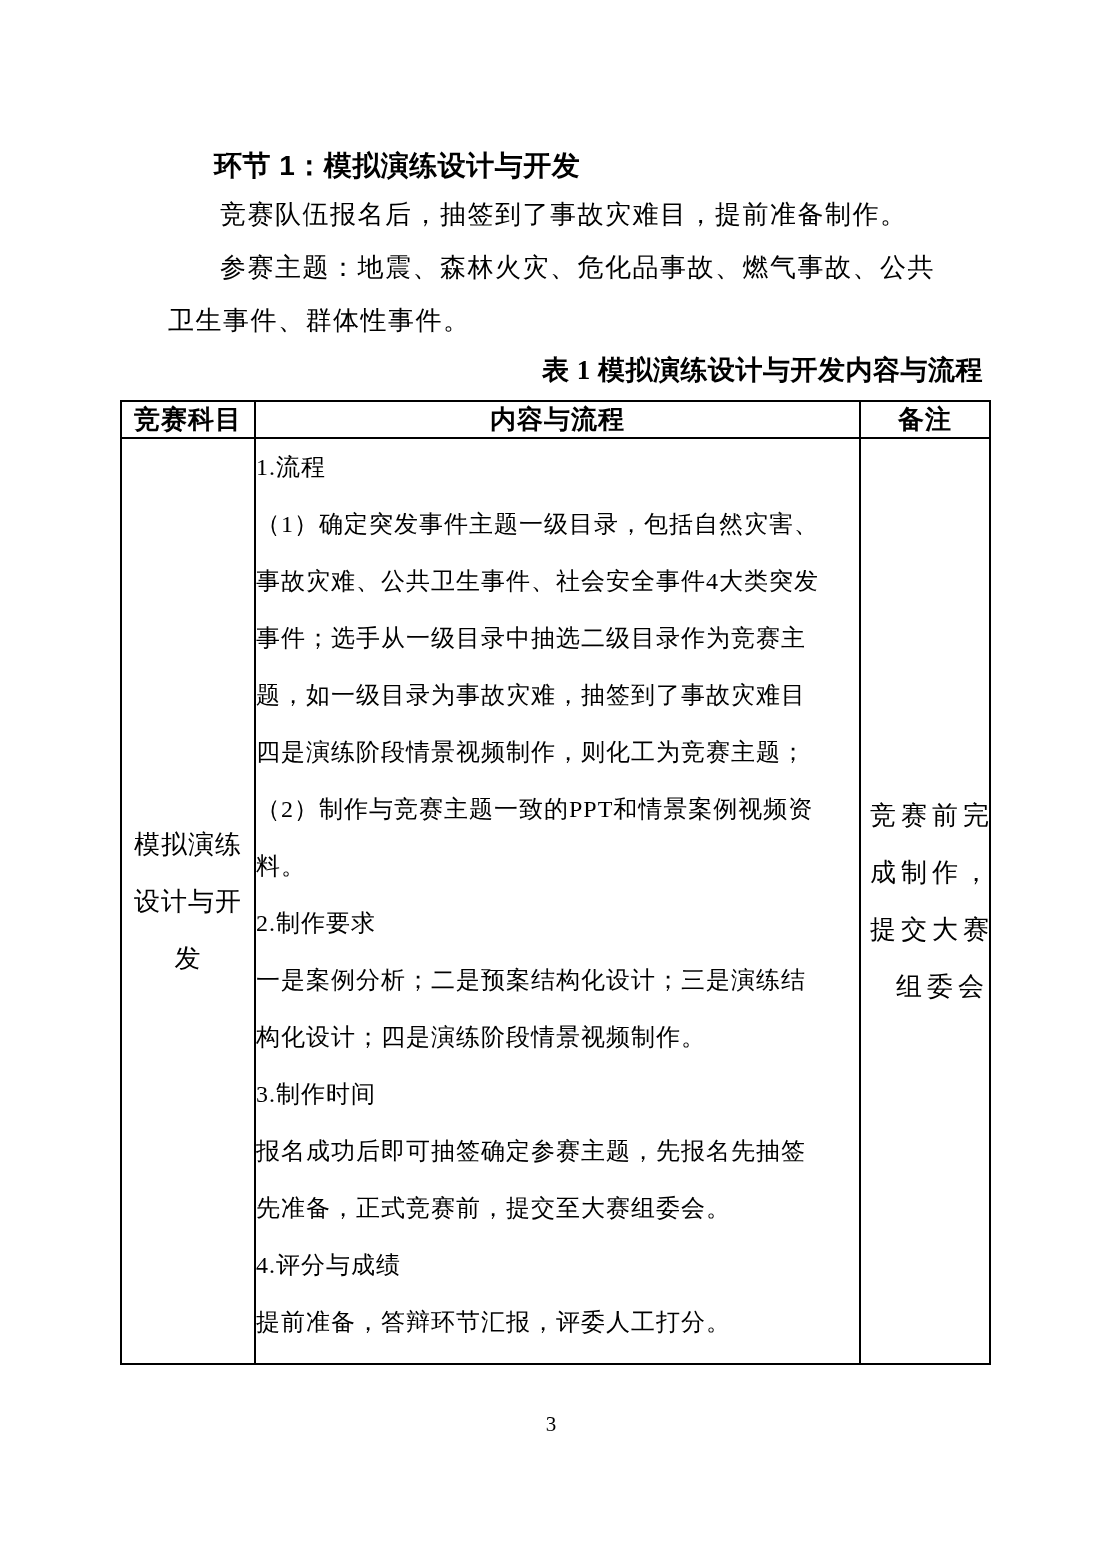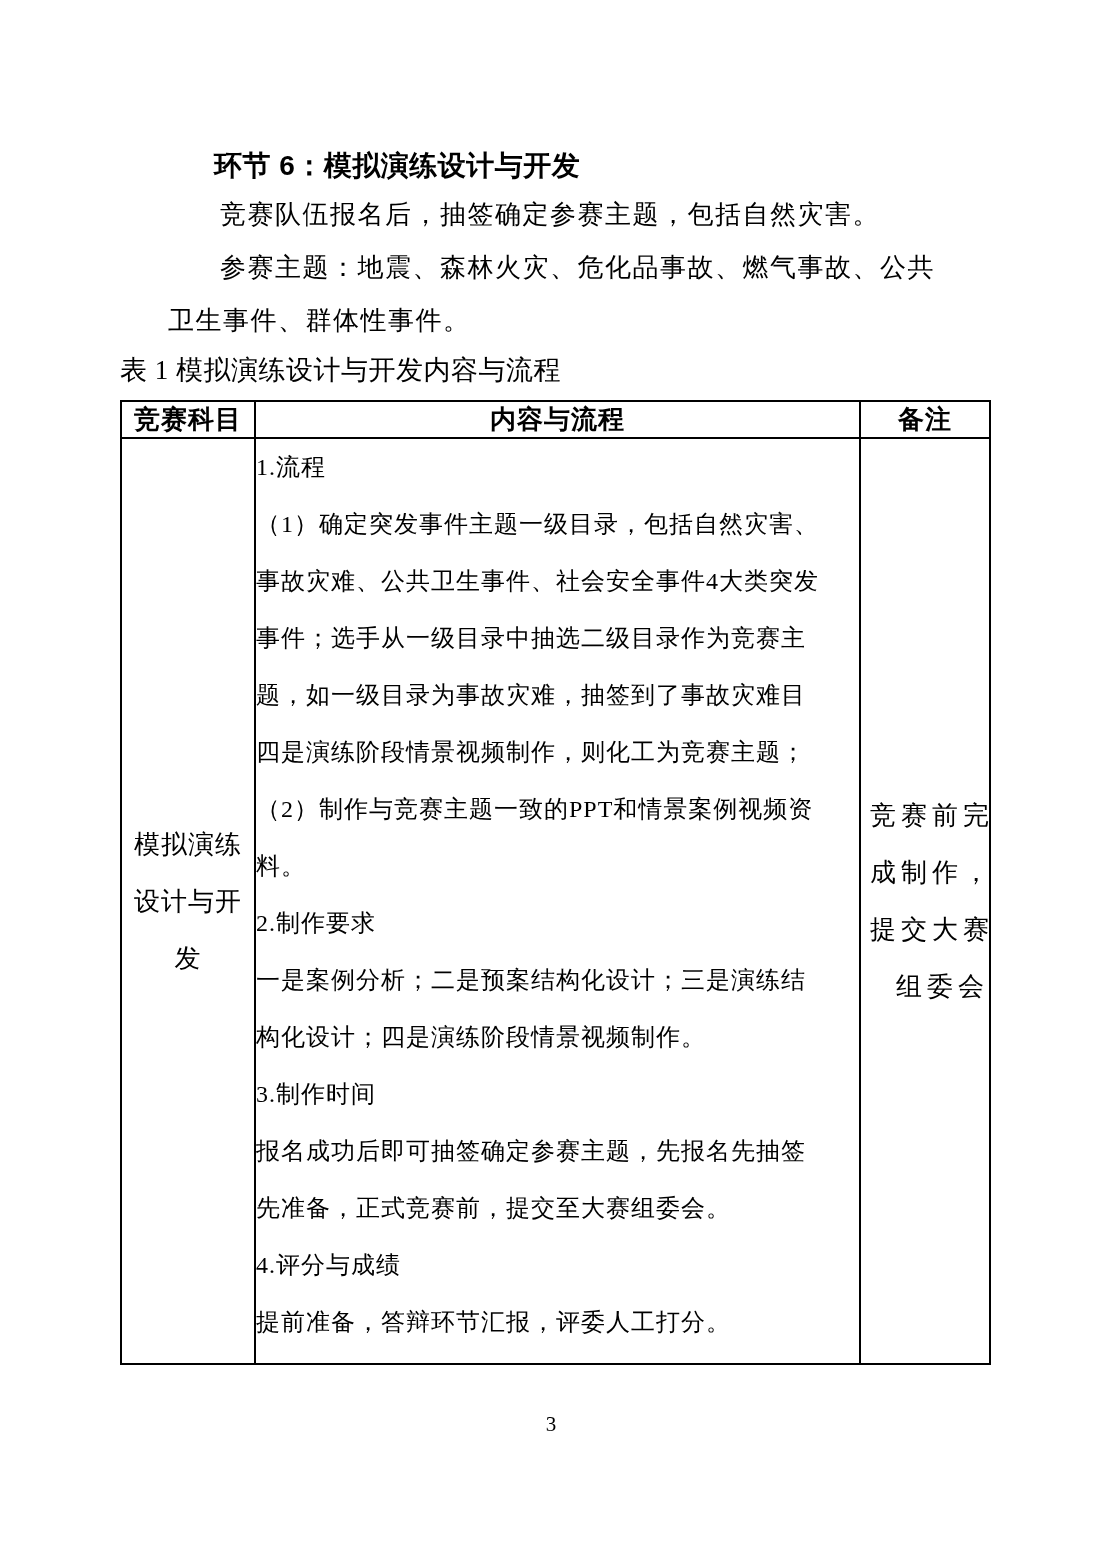--- a/index.html
+++ b/index.html
@@ -32,22 +32,22 @@
     line-height: 53px;
     letter-spacing: 1.5px;
     text-align: justify;
   }
   .intro p { margin: 0; text-indent: 2em; }
   .table-title {
     position: absolute;
     left: 120px;
     top: 356px;
     width: 863px;
-    text-align: left;
-    font-weight: normal;
+    text-align: right;
+    font-weight: bold;
     font-size: 27px;
     letter-spacing: 0.5px;
     line-height: 28px;
   }
   table.tbl {
     position: absolute;
     left: 120px;
     top: 400px;
     width: 863px;
     border-collapse: collapse;
@@ -102,24 +102,24 @@
     width: 1102px;
     text-align: center;
     font-size: 21px;
   }
 </style>
 </head>
 <body>
 
 <div class="page">
 
-  <h1 class="heading">环节 6：模拟演练设计与开发</h1>
+  <h1 class="heading">环节 1：模拟演练设计与开发</h1>
 
   <div class="intro">
-    <p>竞赛队伍报名后，抽签确定参赛主题，包括自然灾害。</p>
+    <p>竞赛队伍报名后，抽签到了事故灾难目，提前准备制作。</p>
     <p>参赛主题：地震、森林火灾、危化品事故、燃气事故、公共卫生事件、群体性事件。</p>
   </div>
 
   <div class="table-title">表 1 模拟演练设计与开发内容与流程</div>
 
   <table class="tbl">
     <thead>
       <tr>
         <th class="col-subject">竞赛科目</th>
         <th class="col-content">内容与流程</th>

